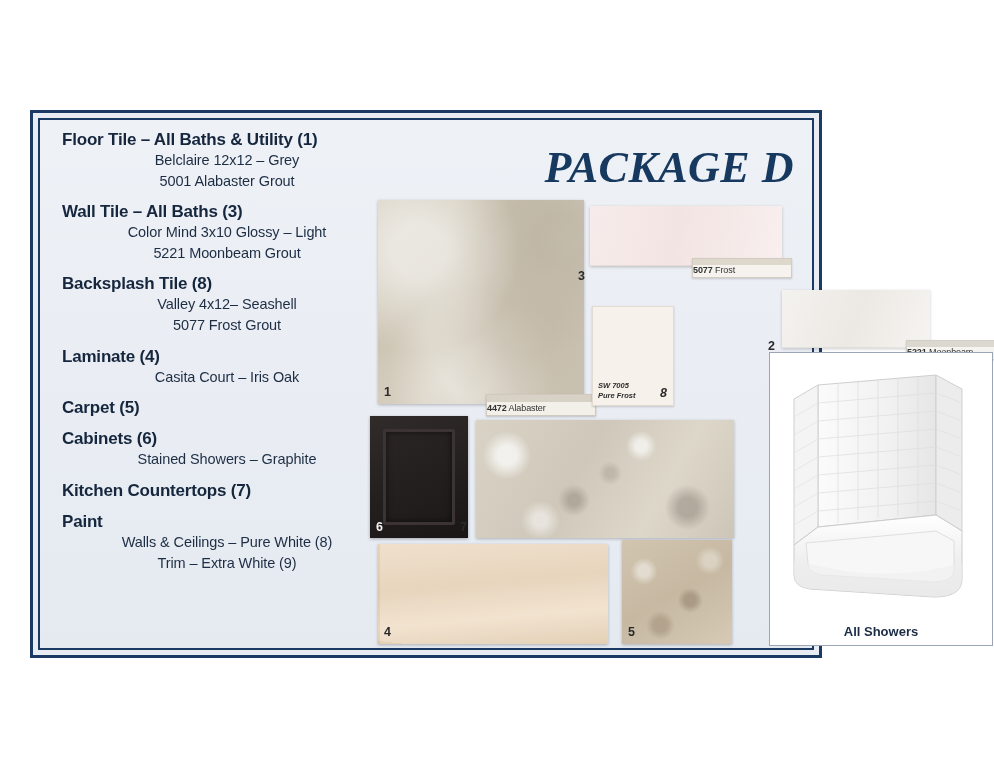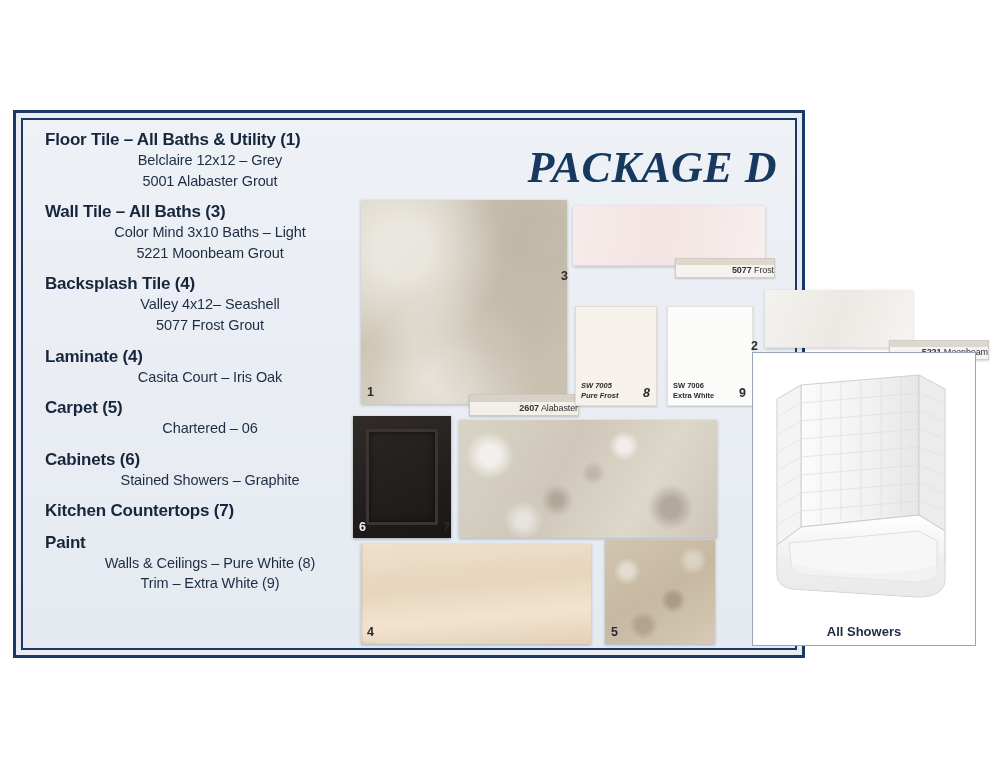--- a/index.html
+++ b/index.html
@@ -6,21 +6,21 @@
     margin: 0;
     padding: 0;
     background: #ffffff;
     width: 994px;
     height: 768px;
     overflow: hidden;
     font-family: "Liberation Sans", sans-serif;
   }
   #board {
     position: absolute;
-    left: 13px;
+    left: 30px;
     top: 110px;
     width: 792px;
     height: 548px;
     background: #e9edf3;
     border: 3px solid #1b3a63;
     box-sizing: border-box;
   }
   #board-inner {
     position: absolute;
     left: 5px;
@@ -97,21 +97,21 @@
     background: #f3efe9;
     border: 1px solid #cfc9bf;
     box-shadow: 0 1px 2px rgba(0,0,0,0.2);
   }
   #grout-5001 .top-strip {
     position: absolute; left: 0; top: 0; right: 0; height: 7px;
     background: #d8d1c6;
   }
   .grout-label {
     position: absolute; left: 0; right: 0; bottom: 2px;
-    text-align: right; font-size: 9px; color: #333; letter-spacing: -0.1px; margin-top: 36px;
+    text-align: left; font-size: 9px; color: #333; letter-spacing: -0.1px; margin-top: 36px;
   }
   .grout-label b { font-weight: bold; }
 
   
   #tile-backsplash {
     left: 550px; top: 86px; width: 192px; height: 60px;
     background:
       linear-gradient(0deg, rgba(0,0,0,0.06) 0 1px, rgba(0,0,0,0) 1px 20px),
       linear-gradient(100deg, #f7eceb 0%, #f2e4e2 45%, #f8efee 100%);
     box-shadow: 0 1px 3px rgba(0,0,0,0.22);
@@ -239,38 +239,37 @@
     <div id="spec-list">
 
       <div class="spec-group">
         <div class="spec-title">Floor Tile – All Baths &amp; Utility (1)</div>
         <div class="spec-line">Belclaire 12x12 – Grey</div>
         <div class="spec-line">5001 Alabaster Grout</div>
       </div>
 
       <div class="spec-group">
         <div class="spec-title">Wall Tile – All Baths (3)</div>
-        <div class="spec-line">Color Mind 3x10 Baths – Light</div>
+        <div class="spec-line">Color Mind 3x10 Glossy – Light</div>
         <div class="spec-line">5221 Moonbeam Grout</div>
       </div>
 
       <div class="spec-group">
-        <div class="spec-title">Backsplash Tile (4)</div>
+        <div class="spec-title">Backsplash Tile (8)</div>
         <div class="spec-line">Valley 4x12– Seashell</div>
         <div class="spec-line">5077 Frost Grout</div>
       </div>
 
       <div class="spec-group">
         <div class="spec-title">Laminate (4)</div>
         <div class="spec-line">Casita Court – Iris Oak</div>
       </div>
 
       <div class="spec-group">
         <div class="spec-title">Carpet (5)</div>
-        <div class="spec-line">Chartered – 06</div>
       </div>
 
       <div class="spec-group">
         <div class="spec-title">Cabinets (6)</div>
         <div class="spec-line">Stained Showers – Graphite</div>
       </div>
 
       <div class="spec-group">
         <div class="spec-title">Kitchen Countertops (7)</div>
       </div>
@@ -283,44 +282,37 @@
 
     </div>
 
     <div id="package-title">PACKAGE D</div>
 
     <div class="sample" id="tile-floor">
       <span class="num" style="left:6px; bottom:6px; position:absolute;">1</span>
     </div>
     <div class="sample" id="grout-5001">
       <div class="top-strip"></div>
-      <div class="grout-label"><b>2607</b> <span>Alabaster</span></div>
+      <div class="grout-label"><b>4472</b> <span>Alabaster</span></div>
     </div>
 
     <div class="sample" id="tile-backsplash">
       <span class="num" style="left:-12px; bottom:-16px; position:absolute;">3</span>
     </div>
     <div class="sample" id="grout-5077">
       <div class="top-strip"></div>
       <div class="grout-label"><b>5077</b> <span>Frost</span></div>
     </div>
 
     <div class="sample" id="paint-8">
       <div class="paint-text">
         <div>SW 7005</div>
         <div>Pure Frost</div>
       </div>
       <span class="num" style="right:6px; bottom:6px; position:absolute;">8</span>
-    </div>
-    <div class="sample" id="paint-9">
-      <div class="paint-text">
-        <div>SW 7006</div>
-        <div>Extra White</div>
-      </div>
-      <span class="num" style="right:6px; bottom:6px; position:absolute;">9</span>
     </div>
 
     <div class="sample" id="tile-wall">
       <span class="num" style="left:-14px; bottom:-4px; position:absolute;">2</span>
     </div>
     <div class="sample" id="grout-5221">
       <div class="top-strip"></div>
       <div class="grout-label"><b>5221</b> <span>Moonbeam</span></div>
     </div>
 

